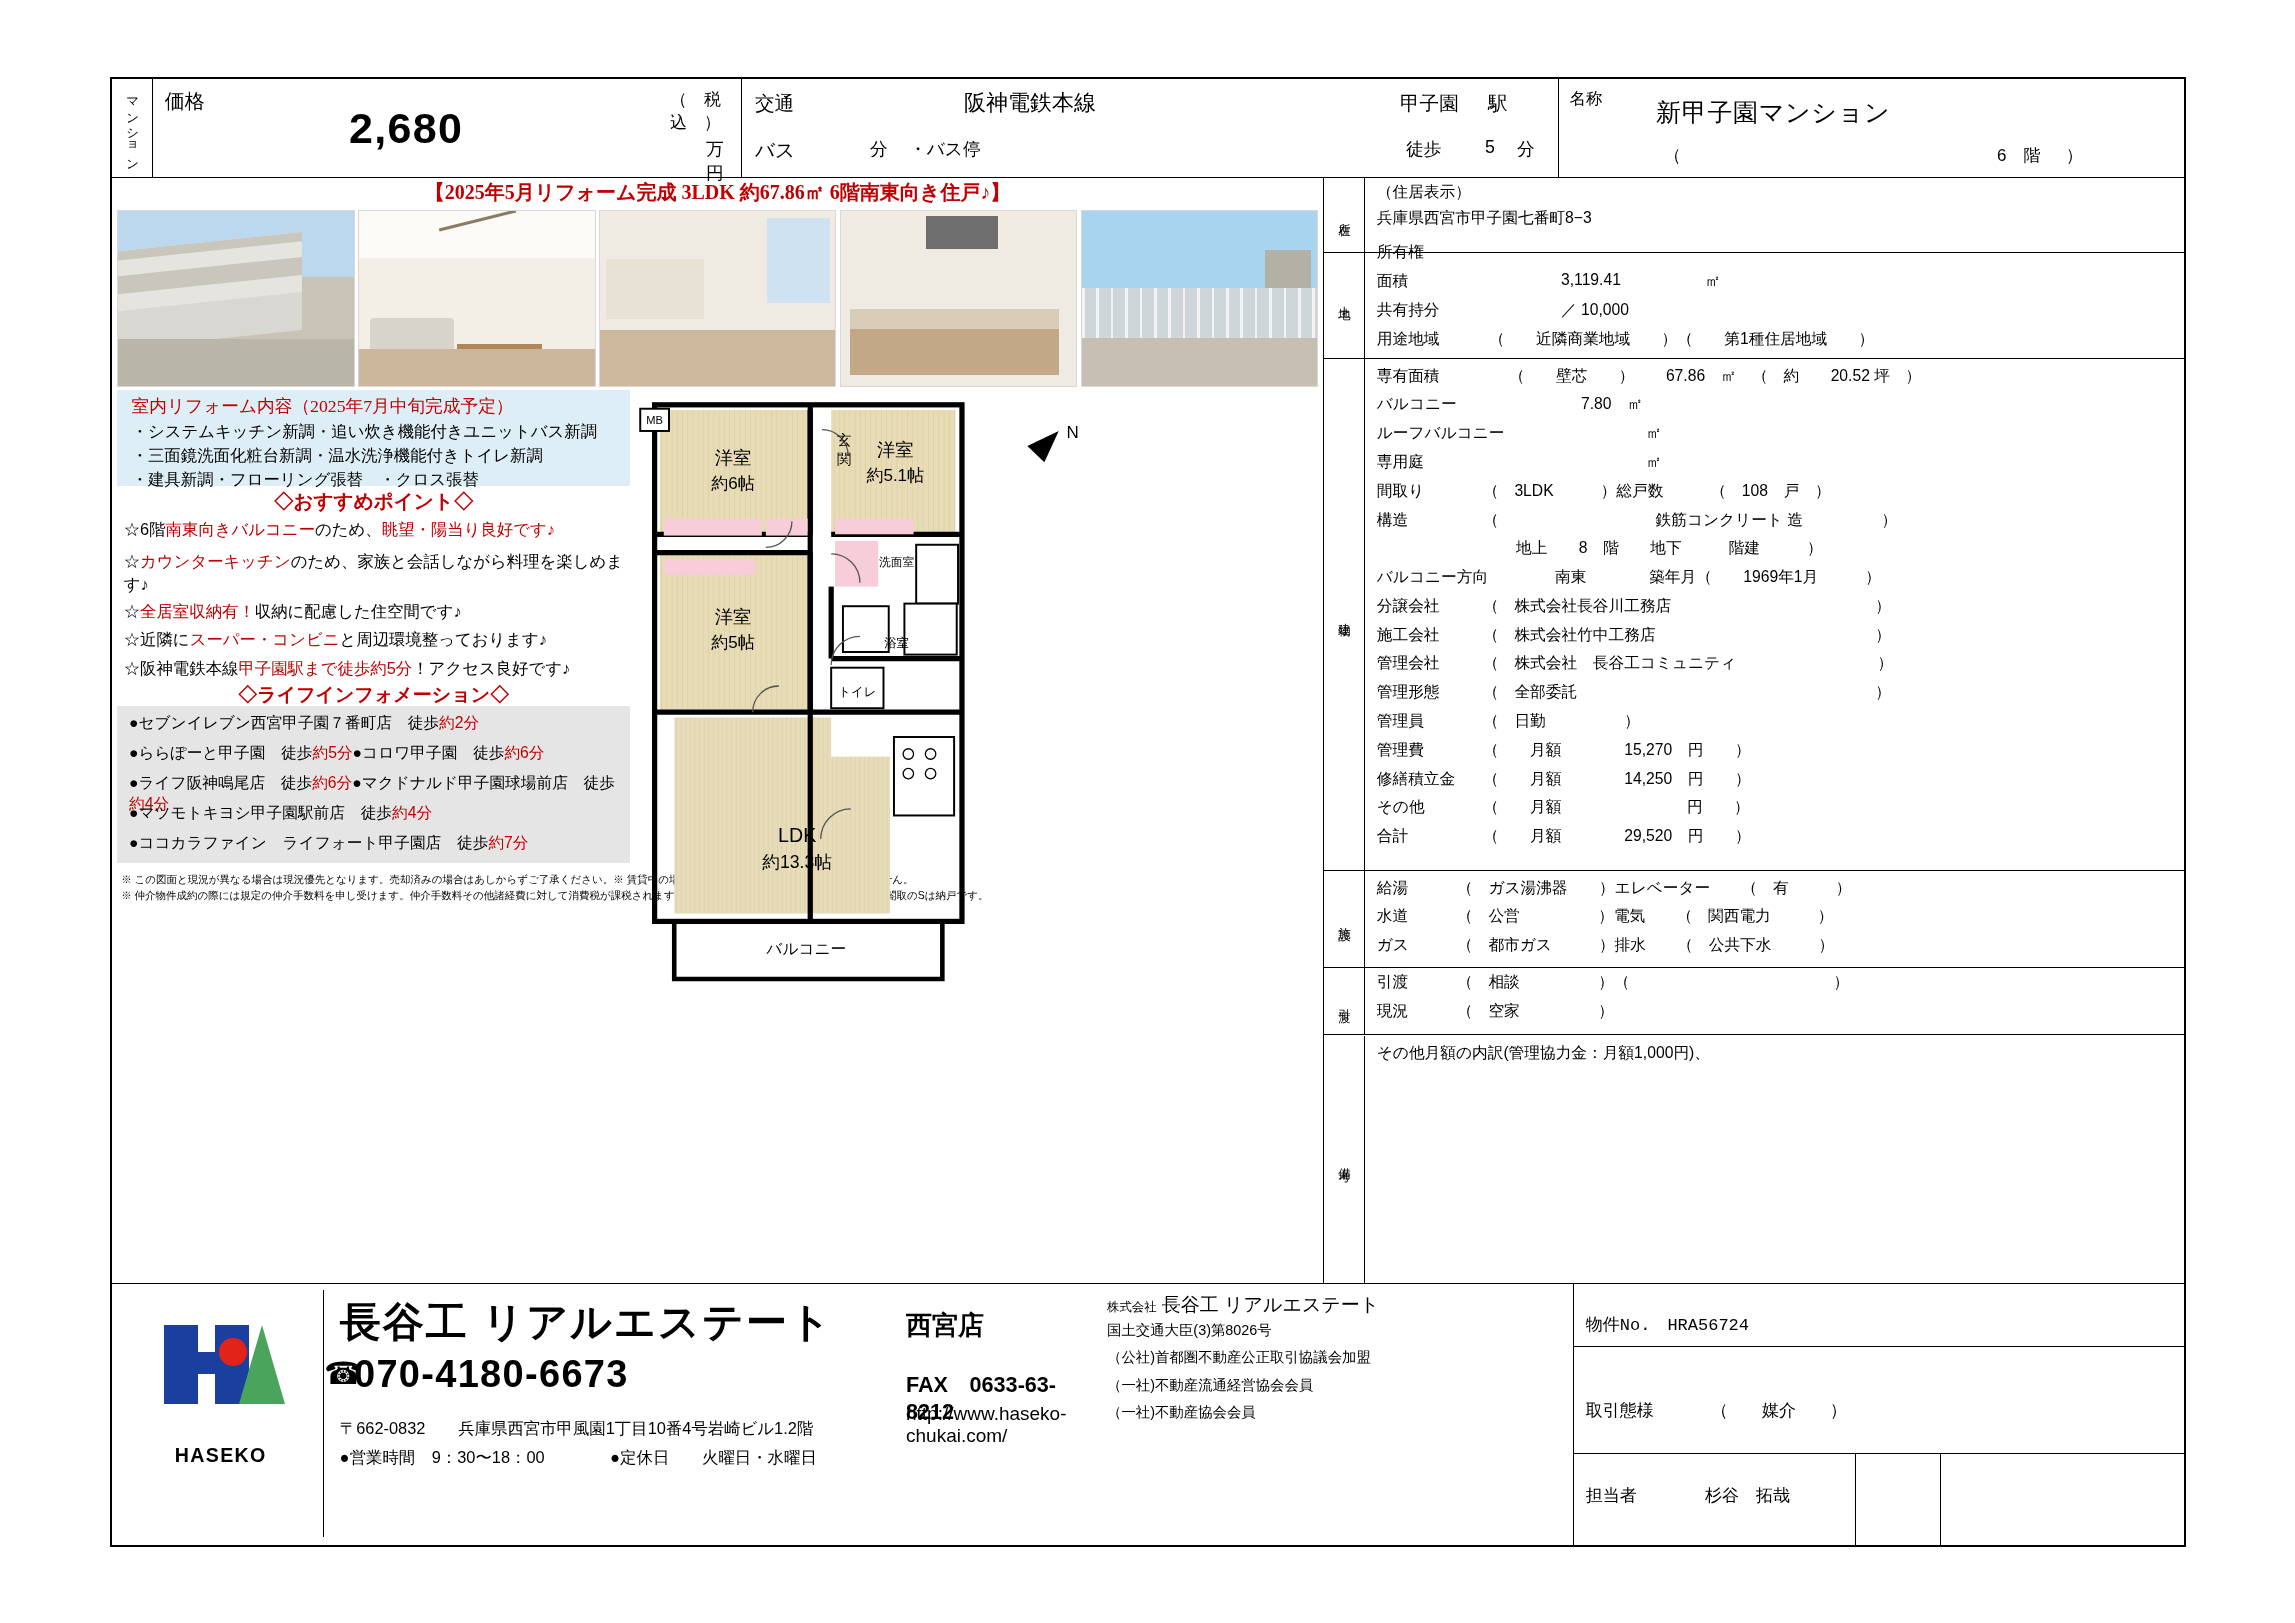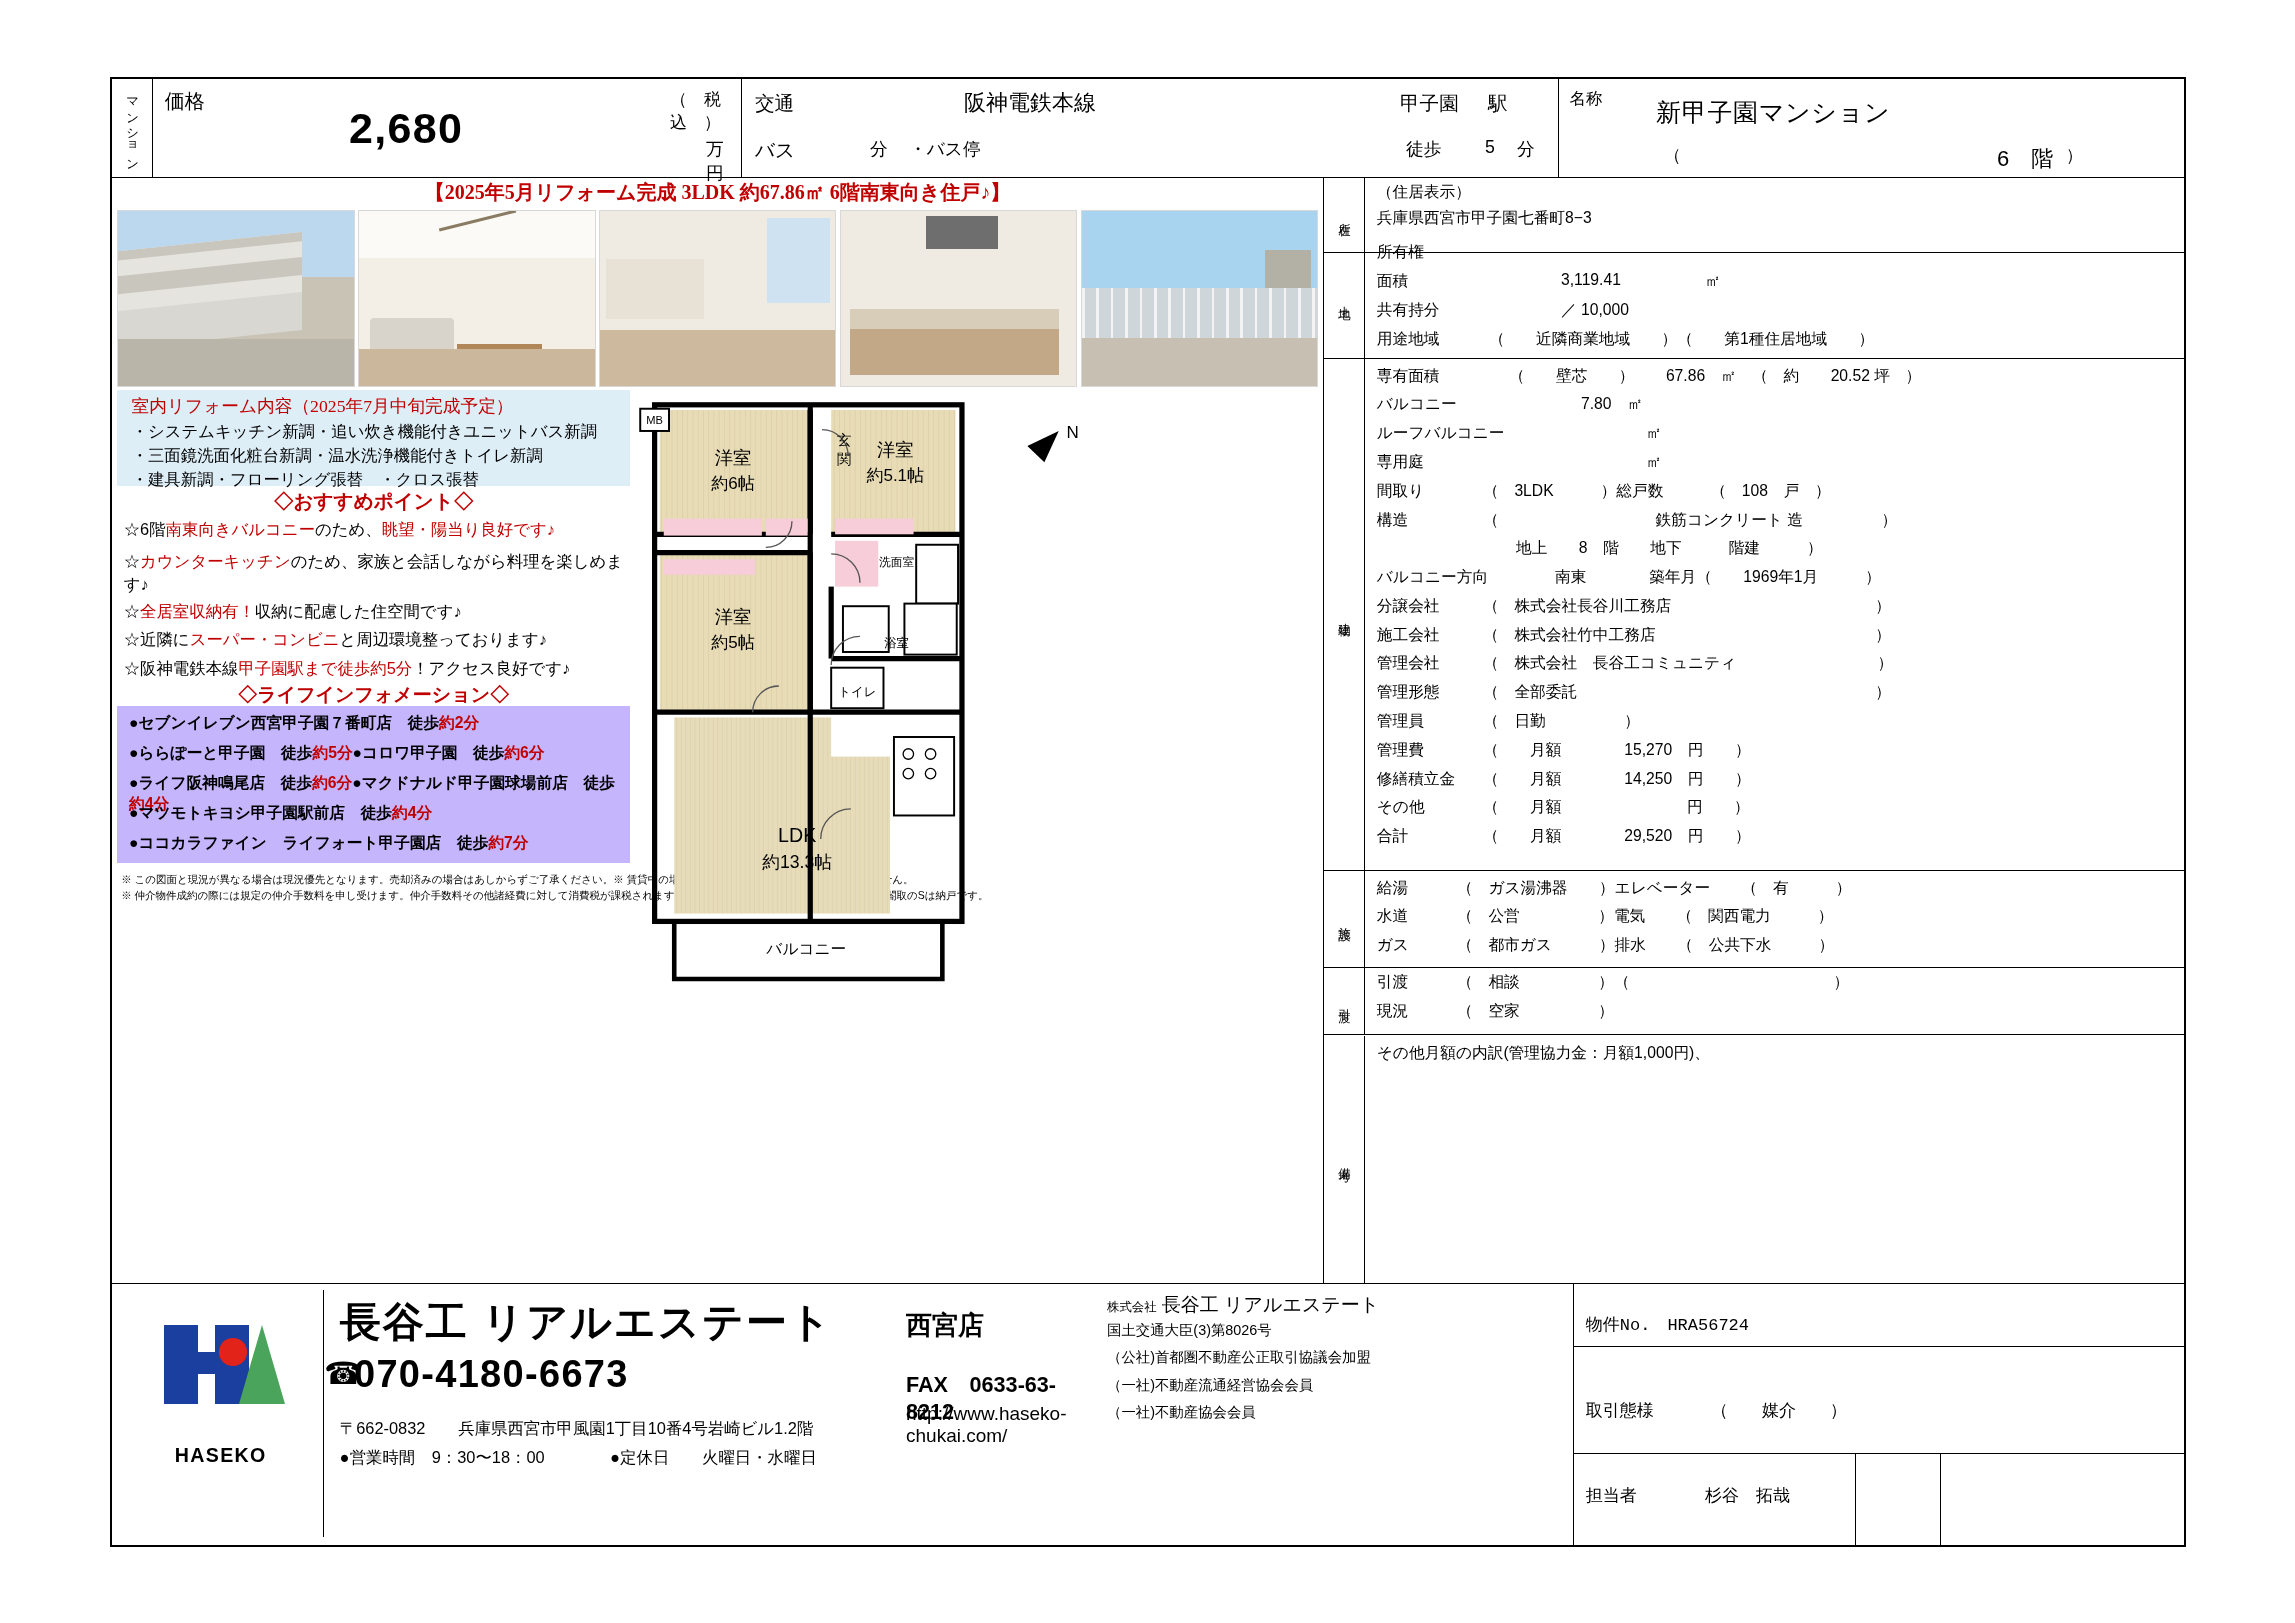--- a/index.html
+++ b/index.html
@@ -32,21 +32,21 @@
   .tr-bus1 { position:absolute; left:128px; top:58px; font-size:17.7px; }
   .tr-bus2 { position:absolute; left:167px; top:58px; font-size:17.7px; }
   .tr-walk { position:absolute; left:664px; top:58px; font-size:17.7px; }
   .tr-walkmin { position:absolute; left:743px; top:58px; font-size:17.7px; }
   .tr-walkunit { position:absolute; left:775px; top:58px; font-size:17.7px; }
 
   .name-cell { flex:1; border-right:none; }
   .nm-label { position:absolute; left:10.5px; top:9.2px; font-size:16.4px; }
   .nm-val { position:absolute; left:97px; top:17px; font-size:25px; letter-spacing:0.7px; }
   .nm-p1 { position:absolute; left:105px; top:65px; font-size:17px; }
-  .nm-floor { position:absolute; left:438px; top:65px; font-size:22px; }
+  .nm-floor { position:absolute; left:438px; top:65px; font-size:17px; }
   .nm-p2 { position:absolute; left:507px; top:65px; font-size:17px; }
 
   
   .body-row { position:absolute; left:0; top:98px; width:100%; height:1106px; }
   .left-col { position:absolute; left:0; top:0; width:1212px; height:100%; border-right:1.3px solid #000; }
   .right-col { position:absolute; left:1212px; top:0; right:0; height:100%; }
 
   
   .catch { position:absolute; left:0; top:0; width:100%; height:31px; display:flex; align-items:center; justify-content:center;
            color:#c00000; font-weight:bold; font-size:20px; font-family:"Liberation Serif", serif; }
@@ -97,21 +97,21 @@
   .rec .r1 { top:31px; }
   .rec .r2 { top:63px; }
   .rec .r2b { top:86px; }
   .rec .r3 { top:113px; }
   .rec .r4 { top:141px; }
   .rec .r5 { top:170px; }
   .red { color:#c00000; }
 
   
   .life-hd { position:absolute; left:5.2px; top:505px; width:513px; text-align:center; font-size:19px; color:#c00000; font-weight:bold; font-family:"Liberation Serif", serif; }
-  .life { position:absolute; left:5.2px; top:529px; width:513px; height:157px; background:#c4b5fd;font-weight:bold; }
+  .life { position:absolute; left:5.2px; top:529px; width:513px; height:157px; background:#e5e5e5; }
   .life .li { position:absolute; left:11.8px; font-size:15.7px; }
   .life .li0 { top:6.5px; } .life .li1 { top:37px; } .life .li2 { top:67px; }
   .life .li3 { top:97px; } .life .li4 { top:127px; }
 
   
   .notes { position:absolute; left:9.2px; top:695px; width:1195px; font-size:10.5px; line-height:1.5; }
 
   
   .fp { position:absolute; left:523px; top:213px; width:684px; height:694px; }
 

